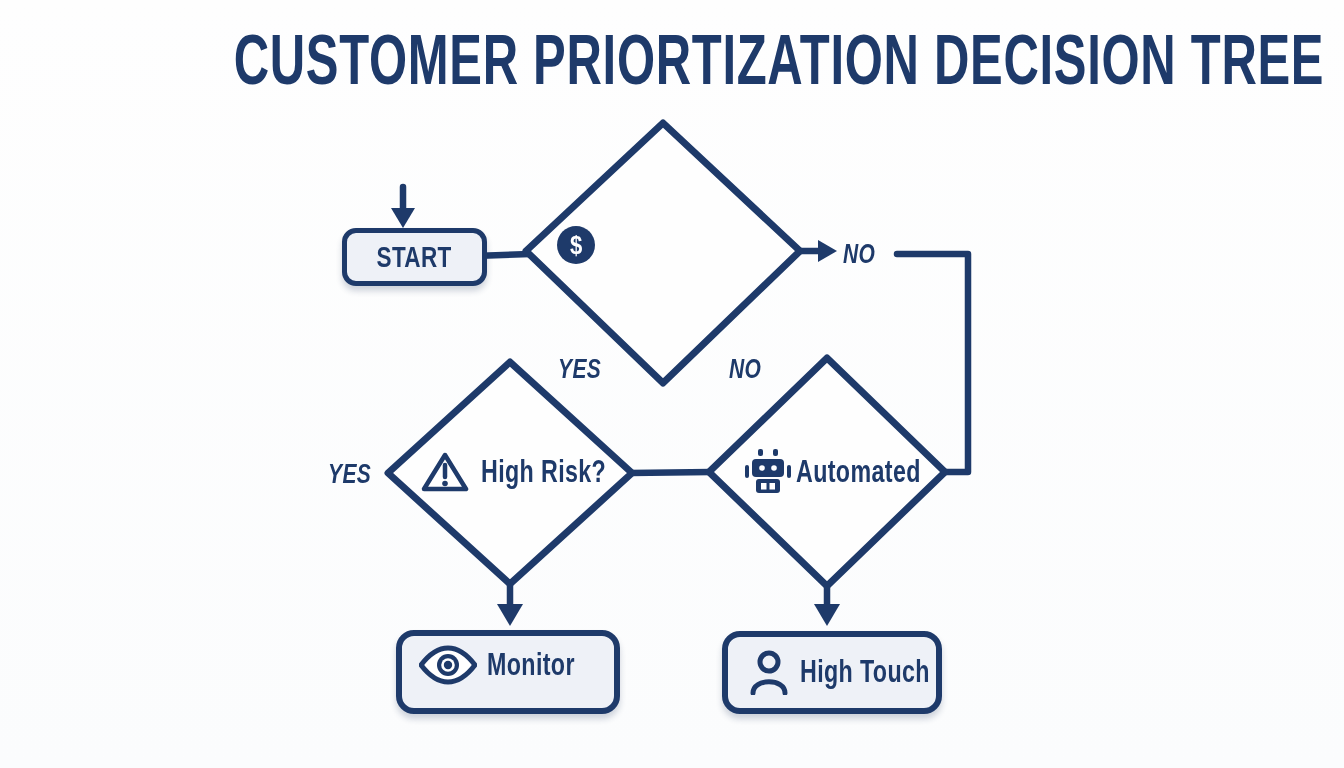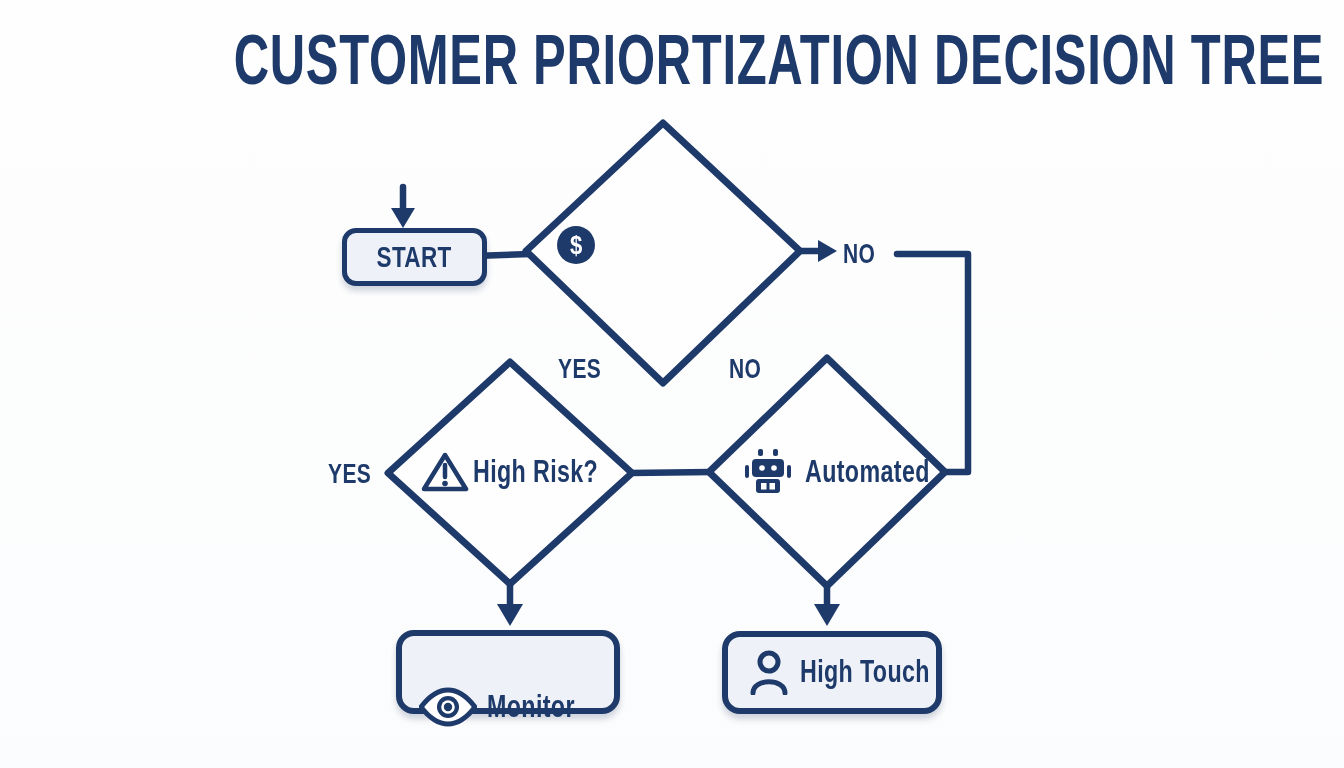--- a/index.html
+++ b/index.html
@@ -30,26 +30,26 @@
   #start-box{left:330px;top:228px;width:145px;height:58px;margin-left:12px;}
   #start-box .cond{font-size:30px;}
   #monitor-box{left:396px;top:630px;width:224px;height:84px;border-width:6px;border-radius:18px;}
   #hightouch-box{left:722px;top:631px;width:220px;height:83px;border-width:6px;border-radius:18px;}
 
   .node-content{position:absolute;display:flex;align-items:center;}
   .node-label{font-size:31px;line-height:32px;}
   .node-sublabel{font-size:19px;font-weight:600;line-height:20px;transform:scaleX(0.64);margin-top:2px;}
 
   #mrr-content{left:557px;top:226px;gap:14px;}
-  #risk-content{left:421px;top:451px;gap:4px;}
-  #auto-content{left:744px;top:448px;gap:13px;}
-  #monitor-content{left:419px;top:686px;gap:10px;text-align:right;}
+  #risk-content{left:421px;top:451px;gap:12px;}
+  #auto-content{left:744px;top:448px;gap:4px;}
+  #monitor-content{left:419px;top:644px;gap:10px;text-align:right;}
   #hightouch-content{left:748px;top:649px;gap:10px;}
 
-  .edge-label{position:absolute;line-height:30px;}
+  .edge-label{position:absolute;line-height:30px;font-style:italic;}
   .edge-label .cond{font-size:28px;}
   #label-no-right{left:843px;top:239px;}
   #label-yes-below{left:558px;top:354px;}
   #label-no-below{left:729px;top:354px;}
   #label-yes-left{left:328px;top:459px;}
 
   .dollar-badge{
     width:38px;height:38px;border-radius:50%;background:#1e3a6a;
     display:flex;align-items:center;justify-content:center;flex:0 0 auto;
   }

